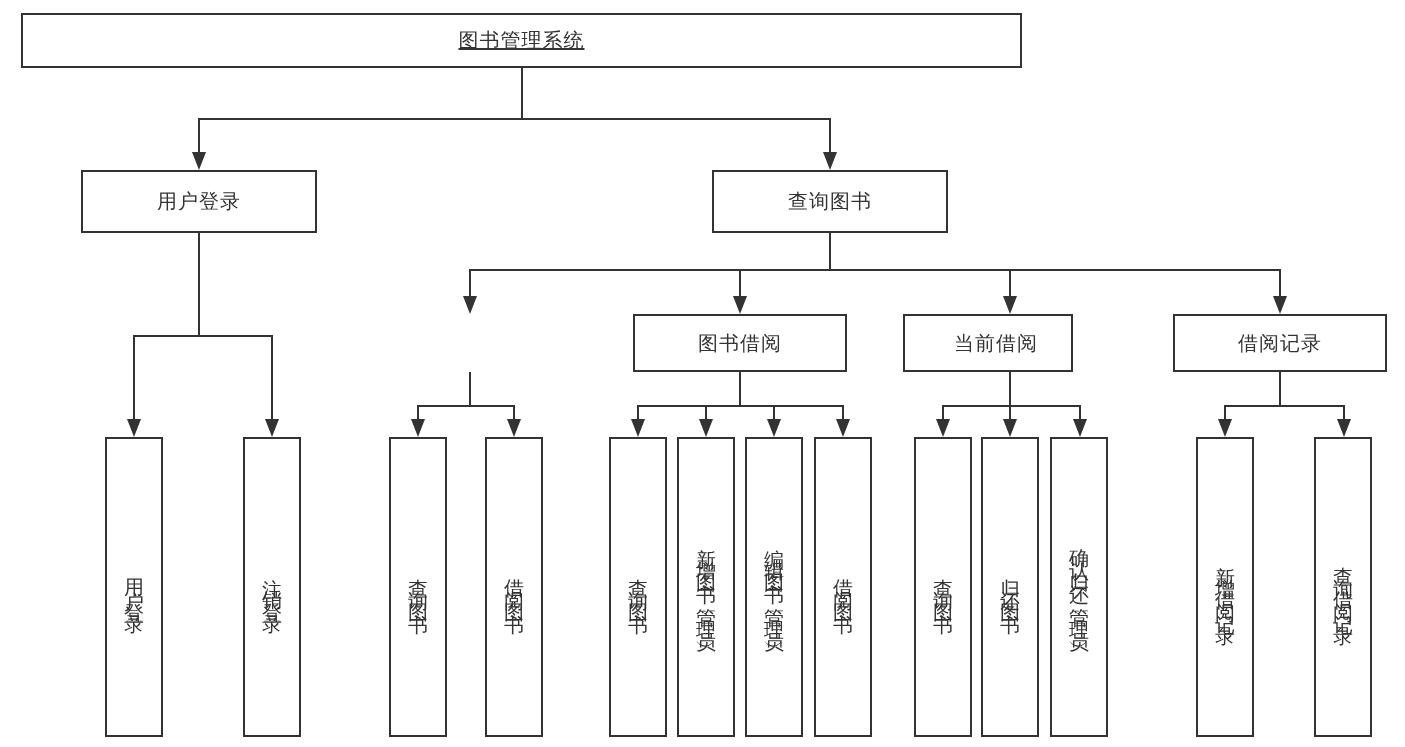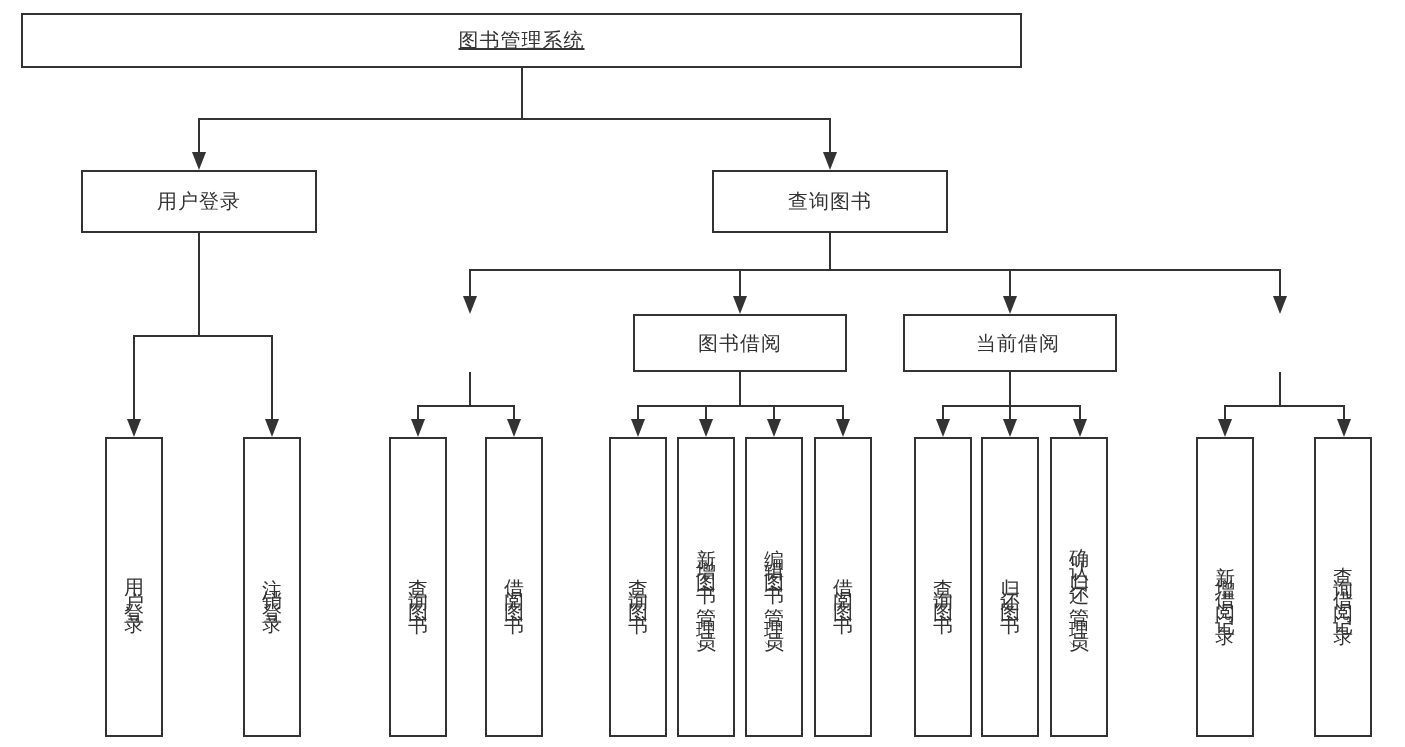--- a/index.html
+++ b/index.html
@@ -100,22 +100,25 @@
   <div class="node h" style="left:81px;top:170px;width:236px;height:63px;">
     <span>用户登录</span>
   </div>
   <div class="node h" style="left:712px;top:170px;width:236px;height:63px;">
     <span>查询图书</span>
   </div>
 
   <div class="node h" style="left:633px;top:314px;width:214px;height:58px;">
     <span>图书借阅</span>
   </div>
-  <div class="node h" style="left:903px;top:314px;width:214px;height:58px;padding-left:16px;">
+  <div class="node h" style="left:903px;top:314px;width:170px;height:58px;padding-left:16px;">
     <span>当前借阅</span>
+  </div>
+  <div class="node h" style="left:1173px;top:314px;width:214px;height:58px;">
+    <span>借阅记录</span>
   </div>
 
   <div class="node v" style="left:105px;top:437px;width:58px;height:300px;">
     <span>用户登录</span>
   </div>
   <div class="node v" style="left:243px;top:437px;width:58px;height:300px;">
     <span>注销登录</span>
   </div>
 
   <div class="node v" style="left:389px;top:437px;width:58px;height:300px;">

